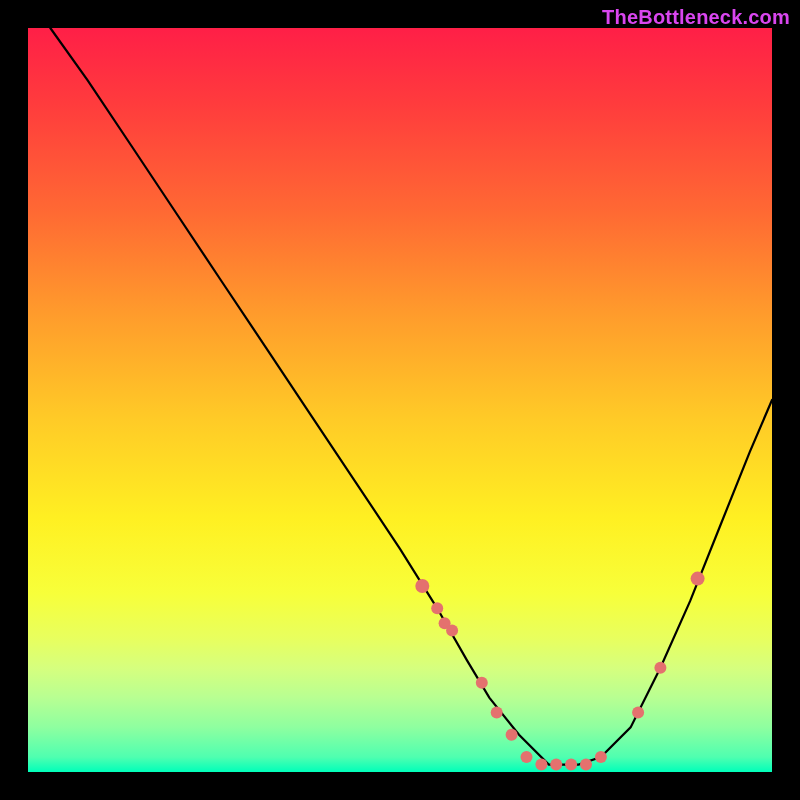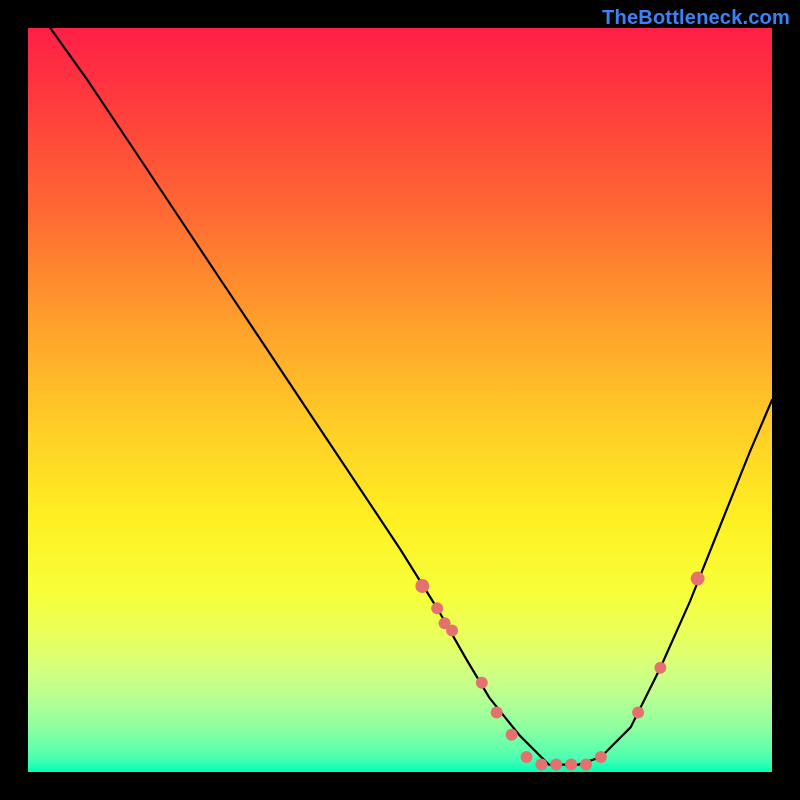--- a/index.html
+++ b/index.html
@@ -42,21 +42,21 @@
         #b8ff92 90%,
         #8effa0 94%,
         #4fffb0 98%,
         #00ffba 100%
       );
   }
   .watermark {
     position: absolute;
     top: 6px;
     right: 10px;
-    color: #3b82f6;
+    color: #d946ef;
     font-size: 20px;
     font-weight: 600;
     letter-spacing: 0.2px;
   }
   svg.plot {
     position: absolute;
     left: 0;
     top: 0;
     width: 744px;
     height: 744px;

